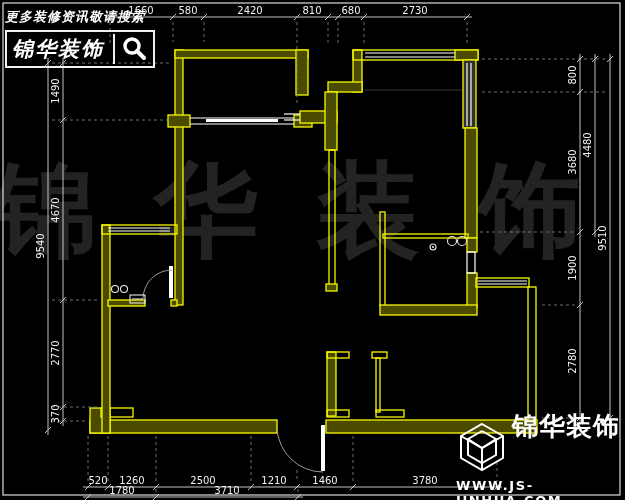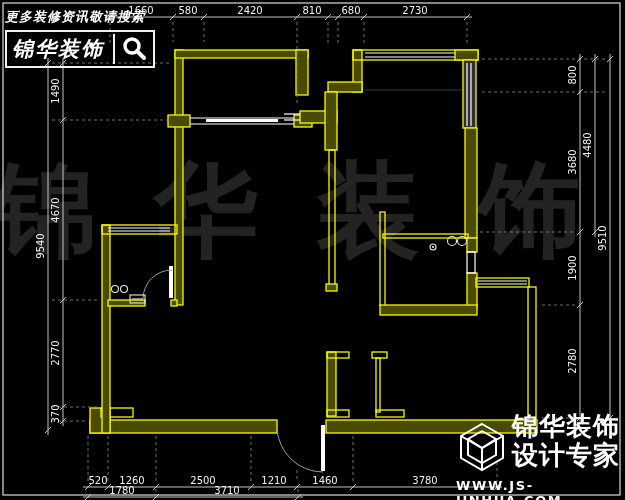--- a/index.html
+++ b/index.html
@@ -274,19 +274,18 @@
             <polyline points="5,16 26,28 47,16"></polyline>
             <line x1="26" y1="28" x2="26" y2="50"></line>
             <polyline points="26,11 40,19 40,35 26,43 12,35 12,19 26,11"></polyline>
             <line x1="12" y1="19" x2="26" y2="28"></line>
             <line x1="40" y1="19" x2="26" y2="28"></line>
           </g>
         </svg>
       </span>
       <span class="logotxt">
         <div>锦华装饰</div>
-        <div>设计专家</div>
       </span>
     </div>
     <div class="website">WWW.JS-JINHUA.COM</div>
   </div>
 
 </div>
 
 </body></html>

